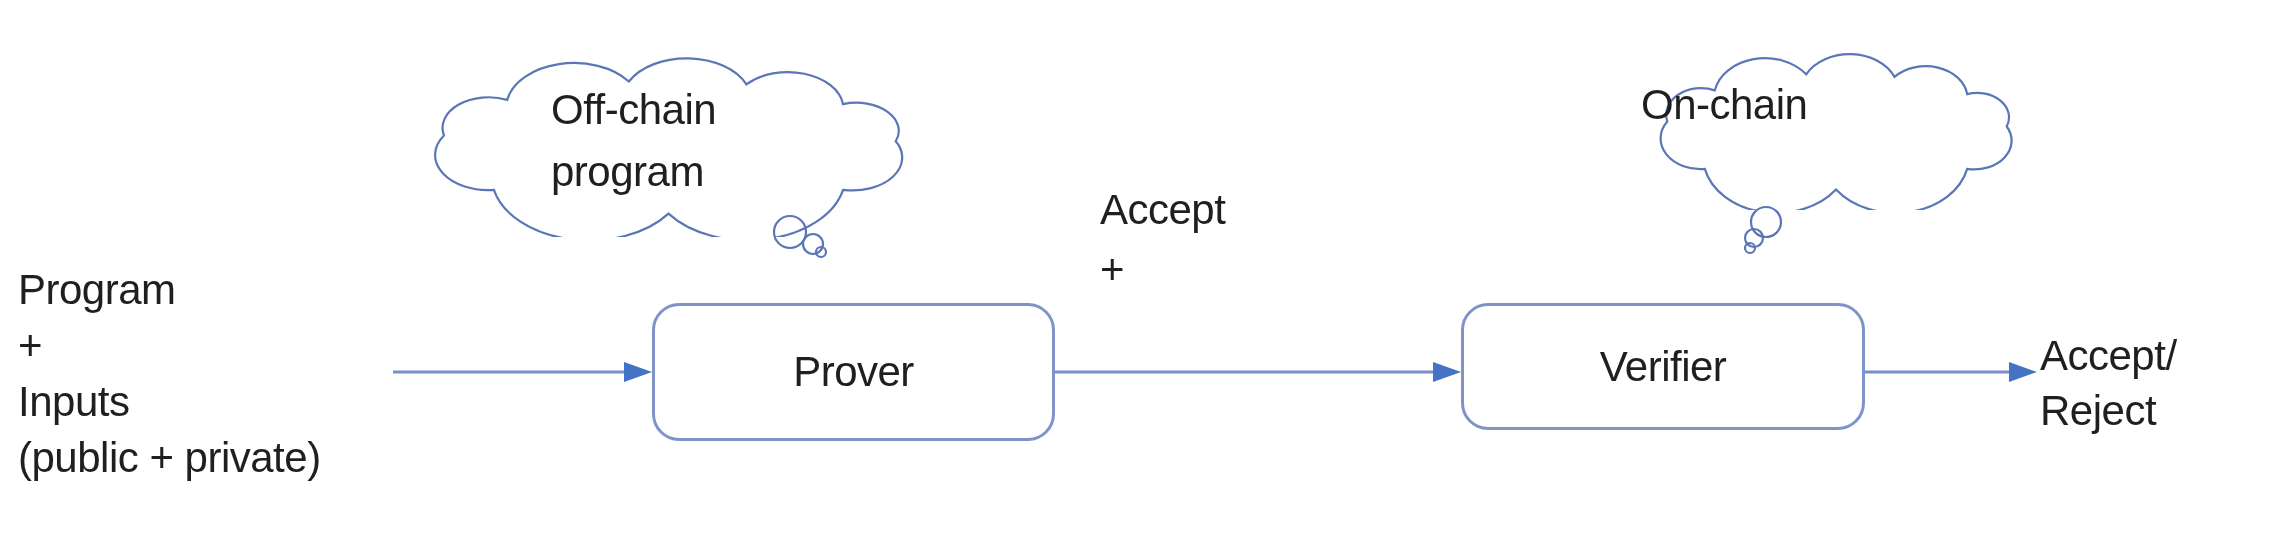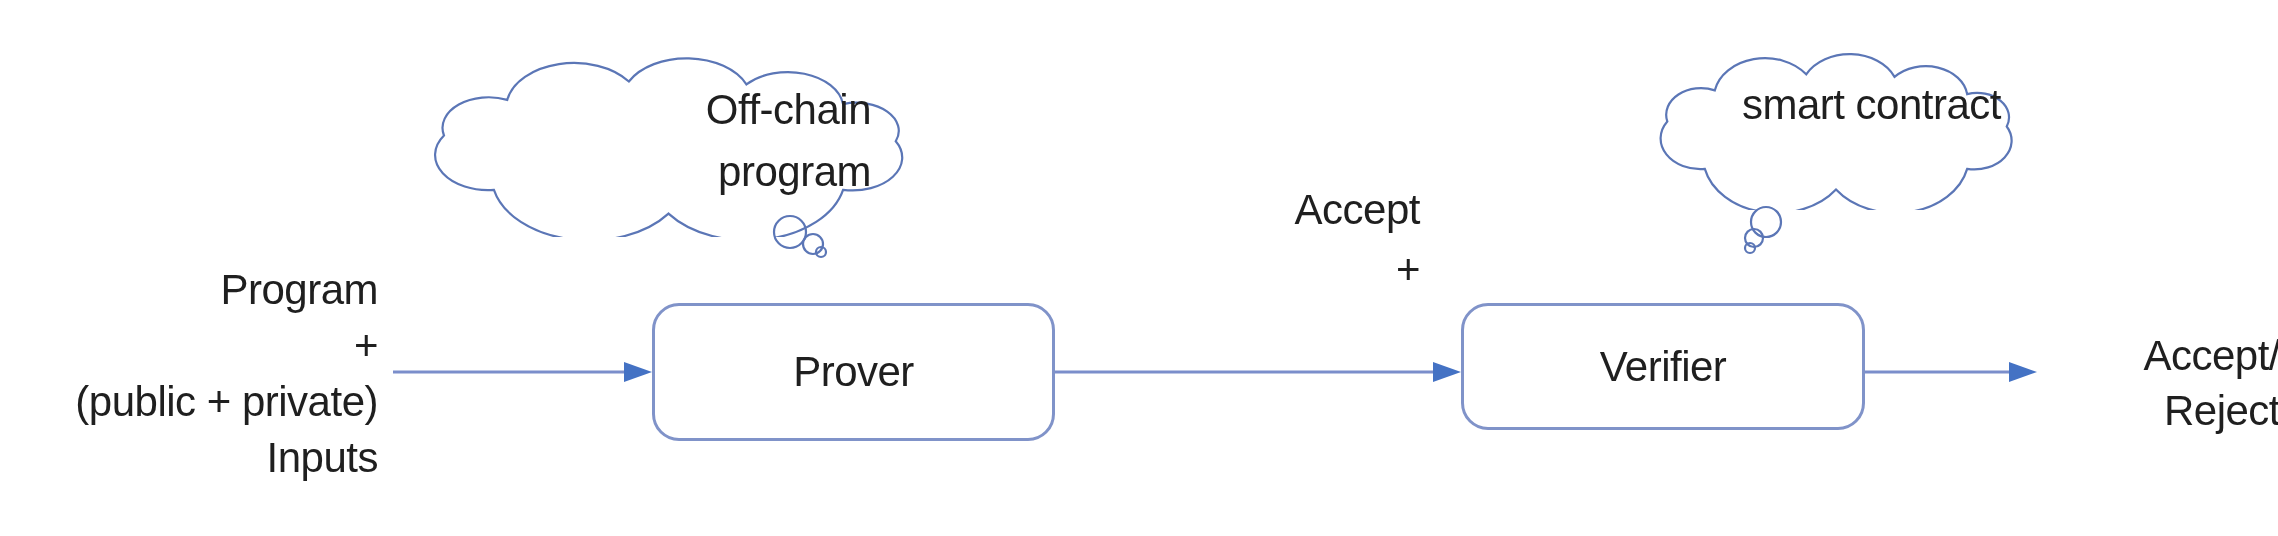--- a/index.html
+++ b/index.html
@@ -8,21 +8,21 @@
     position:relative;
     width:2278px;height:536px;
     background:#ffffff;
     font-family:"Liberation Sans", sans-serif;
     color:#1f1f1f;
     overflow:hidden;
   }
   .bg-svg{position:absolute;left:0;top:0;width:2278px;height:536px;}
   .text-block{
     position:absolute;
-    text-align:right;
+    text-align:left;
     font-size:42px;
     line-height:56px;
     letter-spacing:-0.5px;
     color:#1f1f1f;
     white-space:nowrap;
   }
   .node-box{
     position:absolute;
     background:#ffffff;
     border:3px solid #8093c9;
@@ -93,30 +93,30 @@
 
     <g>
       <line class="line" x1="1865" y1="372" x2="2012" y2="372"></line>
       <polygon class="head" points="2037,372 2009,362 2009,382"></polygon>
     </g>
   </svg>
 
   <div class="text-block" id="input-label">
     <div>Program</div>
     <div>+</div>
+    <div>Inputs</div>
     <div>(public + private)</div>
-    <div>Inputs</div>
   </div>
 
   <div class="text-block" id="cloud-offchain-label">
     <div>Off-chain</div>
     <div>program</div>
   </div>
   <div class="text-block" id="cloud-onchain-label">
-    <div>smart contract</div>
+    <div>On-chain</div>
   </div>
 
   <div class="node-box" id="prover-box">
     <span>Prover</span>
   </div>
   <div class="node-box" id="verifier-box">
     <span>Verifier</span>
   </div>
 
   <div class="text-block" id="edge-label">

